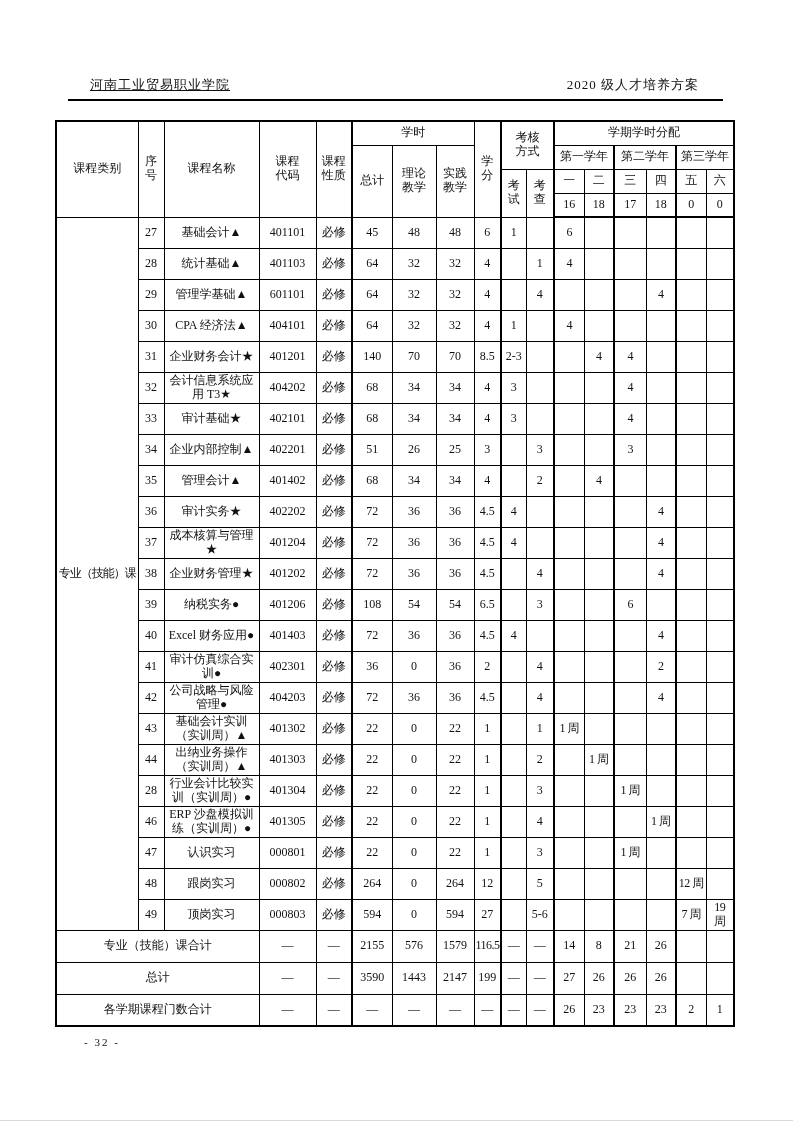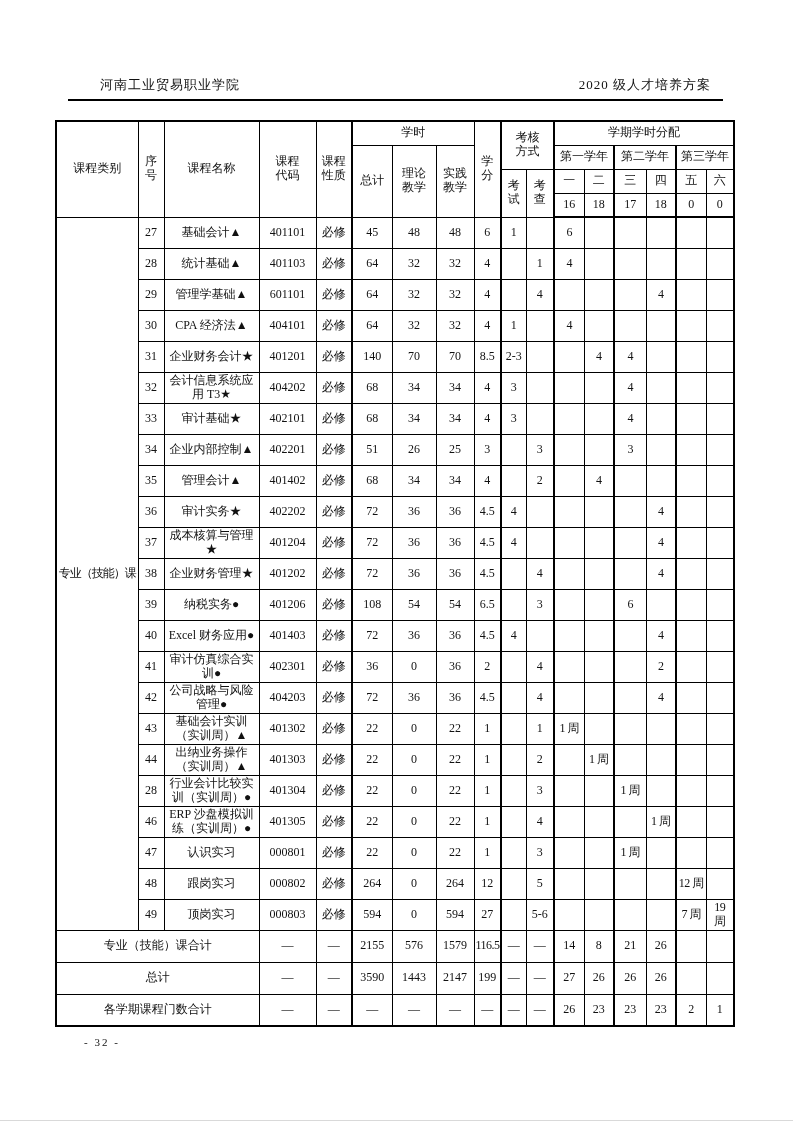--- a/index.html
+++ b/index.html
@@ -16,22 +16,22 @@
     border-bottom:1px solid #d9d9d9;
   }
   
   .doc-header{
     position:absolute;left:68px;top:76px;width:655px;
     display:flex;justify-content:space-between;align-items:flex-end;
     font-size:13px;
     border-bottom:2px solid #000;
     padding-bottom:5px;
   }
-  .doc-header .school{margin-left:32px;letter-spacing:1px;}
-  .doc-header .plan{margin-right:12px;letter-spacing:1px;}
+  .doc-header .school{margin-left:22px;letter-spacing:1px;text-decoration:underline;}
+  .doc-header .plan{margin-right:24px;letter-spacing:1px;}
   
   table.curriculum{
     position:absolute;left:55px;top:120px;
     width:678px;
     border-collapse:collapse;
     table-layout:fixed;
   }
   table.curriculum td,table.curriculum th{
     border:1px solid #000;
     padding:0 1px;

